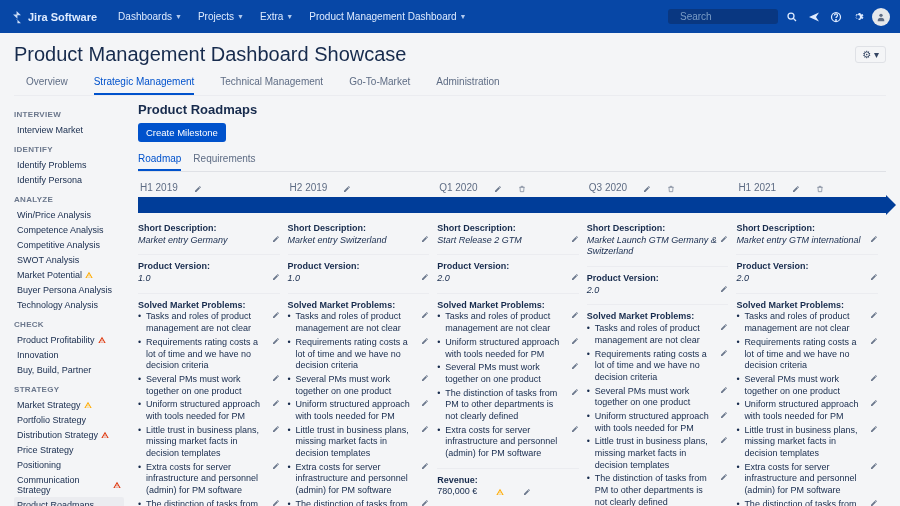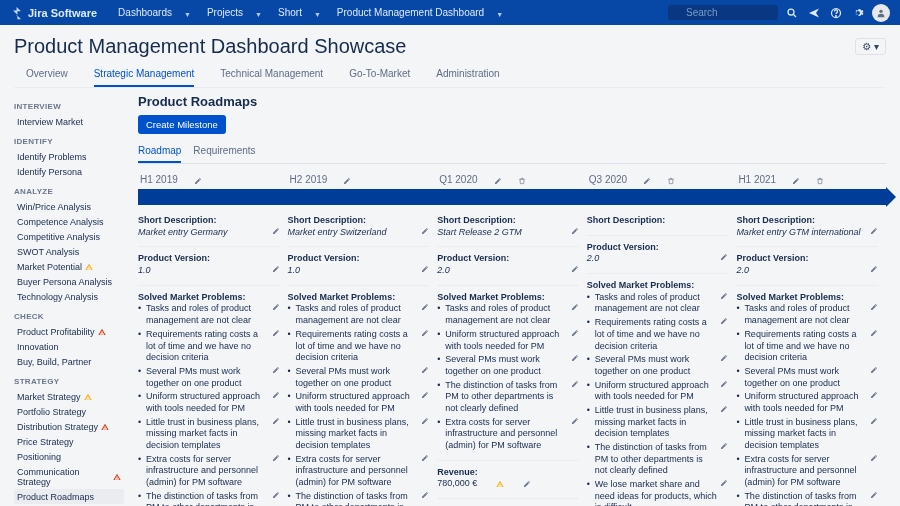--- a/index.html
+++ b/index.html
@@ -1,26 +1,26 @@
 <!DOCTYPE html>
 <html><head>
 <meta charset="utf-8">
 <style>
   * { box-sizing: border-box; margin: 0; padding: 0; }
   body { font-family: -apple-system, "Segoe UI", Arial, sans-serif; font-size: 10px; color: #172B4D; background: #F4F5F7; }
   
   
-  .topnav { background: #0747A6; color: #DEEBFF; height: 25px; display: flex; align-items: center; padding: 0 10px; }
+  .topnav { background: #0747A6; color: #DEEBFF; height: 33px; display: flex; align-items: center; padding: 0 10px; }
   .brand { display: flex; align-items: center; gap: 4px; font-weight: 600; font-size: 11px; margin-right: 14px; }
   .brand svg { width: 14px; height: 14px; }
   .nav-items { display: flex; align-items: center; gap: 2px; }
-  .nav-item { display: flex; align-items: flex-end; gap: 12px; padding: 3px 7px; cursor: pointer; border-radius: 3px; font-size: 10px; }
+  .nav-item { display: flex; align-items: center; gap: 3px; padding: 3px 7px; cursor: pointer; border-radius: 3px; font-size: 10px; }
   .chev { font-size: 7px; opacity: 0.8; }
   .nav-right { margin-left: auto; display: flex; align-items: center; gap: 6px; }
-  .search { background: #093781; border: none; border-radius: 3px; padding: 2px 18px; color: #DEEBFF; font-size: 10px; width: 110px; }
+  .search { background: #093781; border: none; border-radius: 3px; padding: 2px 12px; color: #DEEBFF; font-size: 10px; width: 110px; }
   .search::placeholder { color: #7a9cc6; }
   .nav-icon { width: 16px; height: 16px; display: flex; align-items: center; justify-content: center; cursor: pointer; color: #DEEBFF; font-size: 11px; }
   .avatar { width: 18px; height: 18px; border-radius: 50%; background: #E6E8EB; display:flex; align-items:center; justify-content:center; }
   
   
   .page { padding: 10px 14px; }
   .title-row { display: flex; align-items: center; margin-bottom: 6px; }
   .title-row h1 { font-size: 20px; font-weight: 400; }
   .more-btn { margin-left: auto; border: 1px solid #DFE1E6; background: #F4F5F7; border-radius: 3px; padding: 2px 6px; cursor: pointer; font-size: 10px; color:#344563; }
   
@@ -84,21 +84,21 @@
   <div class="nav-items" id="nav-items">
       <div class="nav-item">
         <span>Dashboards</span>
         <span class="chev">▼</span>
       </div>
       <div class="nav-item">
         <span>Projects</span>
         <span class="chev">▼</span>
       </div>
       <div class="nav-item">
-        <span>Short</span>
+        <span>Extra</span>
         <span class="chev">▼</span>
       </div>
       <div class="nav-item">
         <span>Product Management Dashboard</span>
         <span class="chev">▼</span>
       </div>
     </div>
   <div class="nav-right">
     <input class="search" placeholder="Search" style="">
     <span class="nav-icon">
@@ -505,20 +505,26 @@
               </div>
             </div>
             <hr class="hr">
             <div class="block">
               <div class="blk-title">Sold product units:</div>
             </div>
           </div>
           <div class="col">
             <div class="block">
               <div class="blk-title">Short Description:</div>
+              <div class="blk-body">
+                <span>Market Launch  GTM Germany &amp; Switzerland</span>
+                <svg class="pencil" viewBox="0 0 24 24" fill="currentColor">
+                  <path d="M3 17l11-11 4 4L7 21H3v-4zM15 5l2-2 4 4-2 2-4-4z"></path>
+                </svg>
+              </div>
             </div>
             <hr class="hr">
             <div class="block">
               <div class="blk-title">Product Version:</div>
               <div class="blk-body">
                 <span>2.0</span>
                 <svg class="pencil" viewBox="0 0 24 24" fill="currentColor">
                   <path d="M3 17l11-11 4 4L7 21H3v-4zM15 5l2-2 4 4-2 2-4-4z"></path>
                 </svg>
               </div>

